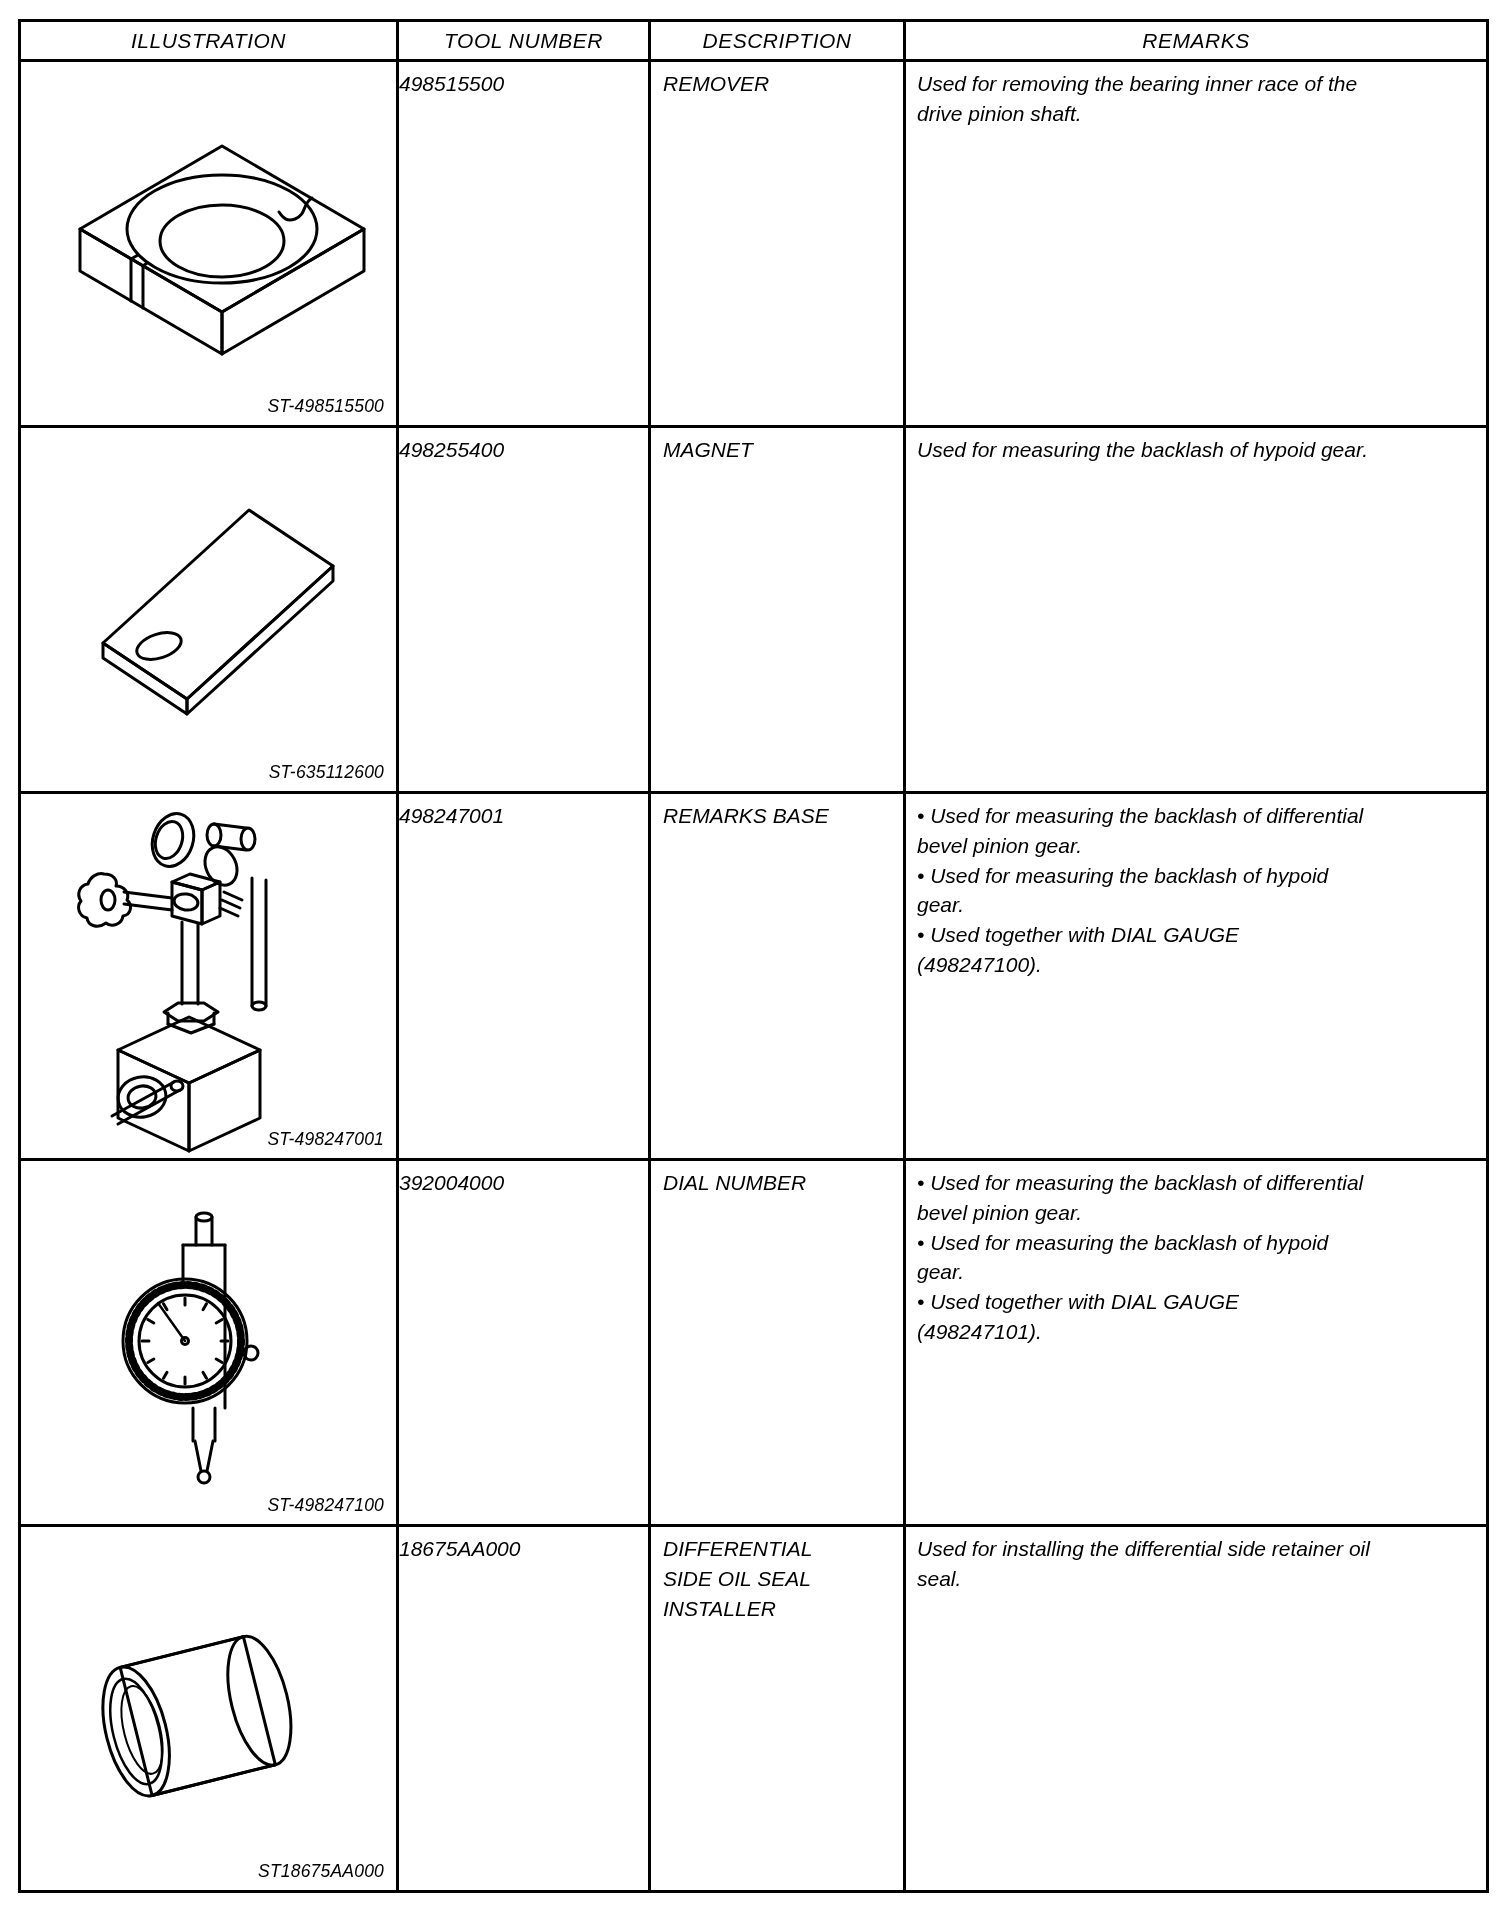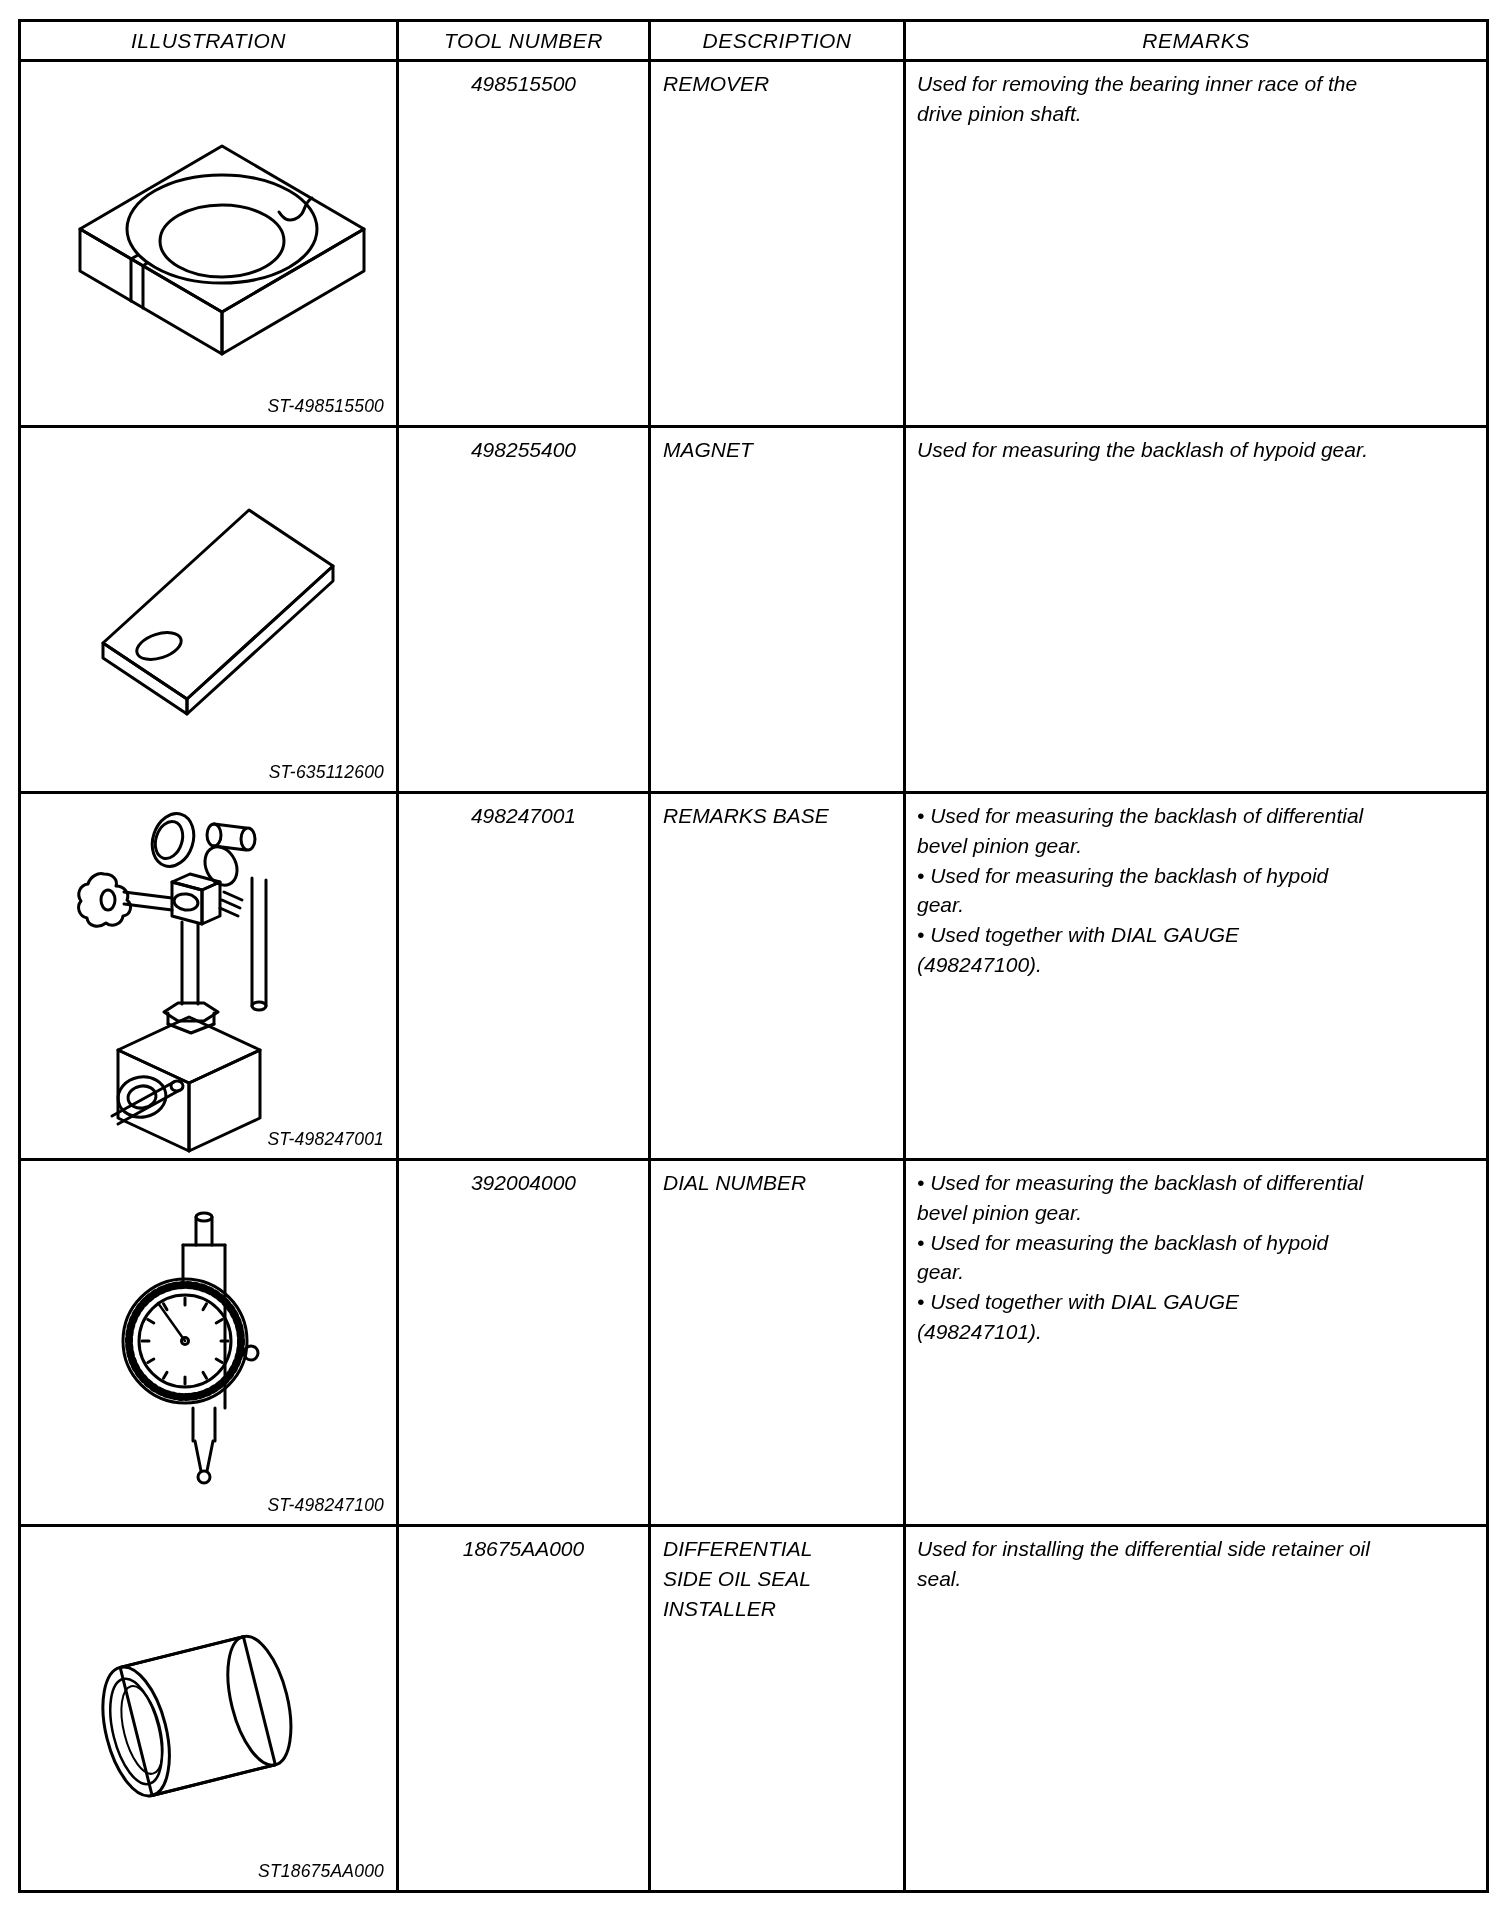--- a/index.html
+++ b/index.html
@@ -28,21 +28,21 @@
   col.c-desc  { width: 255px; }
   col.c-rem   { width: 583px; }
   tr.hdr { height: 40px; }
   tr.row { height: 366px; }
   th {
     font-weight: normal;
     text-align: center;
     vertical-align: middle !important;
     letter-spacing: 0.5px;
   }
-  td.tool { text-align: center; padding-top: 7px; }
+  td.tool { text-align: left; padding-top: 7px; }
   td.desc { padding: 7px 6px 0 12px; white-space: pre-line; }
   td.rem  { padding: 7px 8px 0 11px; white-space: pre-line; }
   td.illus { position: relative; padding: 0; overflow: hidden; }
   td.illus .cap {
     position: absolute;
     right: 12px; bottom: 6px;
     font-size: 17.5px;
     letter-spacing: 0.2px;
   }
   svg.art { display: block; }

